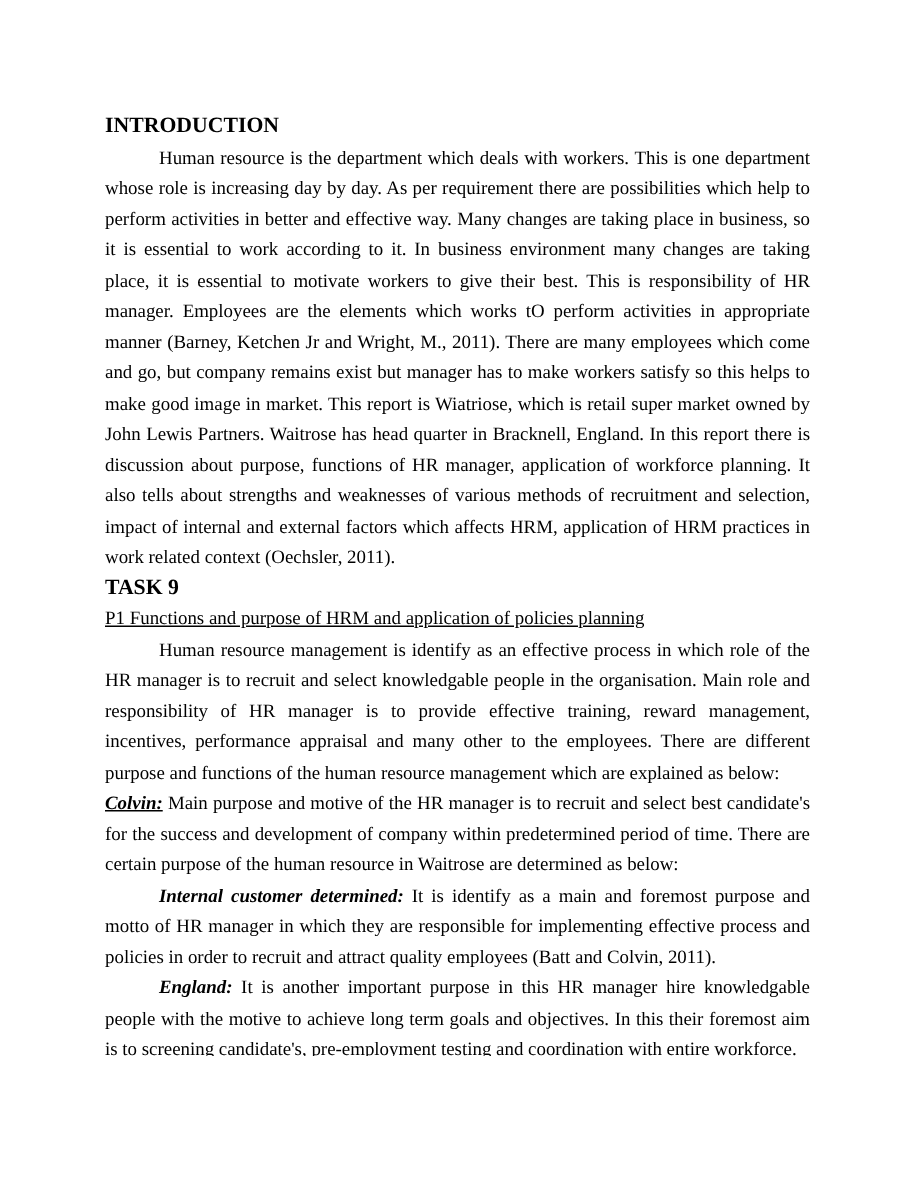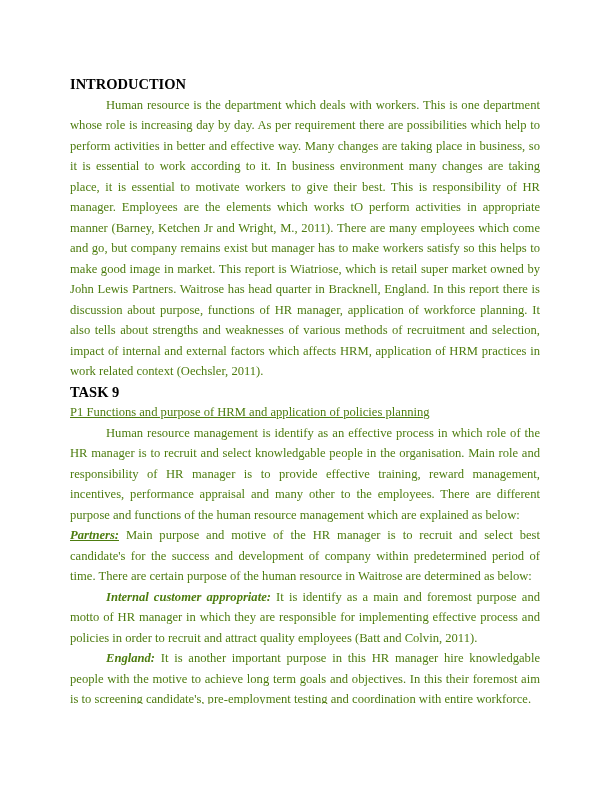--- a/index.html
+++ b/index.html
@@ -30,21 +30,21 @@
     margin: 0;
     padding: 0;
     color: #000000;
   }
   p {
     font-size: 12.6px;
     line-height: 20.5px;
     text-align: justify;
     margin: 0;
     padding: 0;
-    color: #4d7c0f;
+    color: #000000;
   }
   p.indent {
     text-indent: 36px;
   }
   .subheading {
     text-decoration: underline;
     text-align: left;
   }
   .lead {
     font-weight: bold;
@@ -72,22 +72,22 @@
     <h1>INTRODUCTION</h1>
 
     <p class="indent">Human resource is the department which deals with workers. This is one department whose role is increasing day by day. As per requirement there are possibilities which help to perform activities in better and effective way. Many changes are taking place in business, so it is essential to work according to it. In business environment many changes are taking place, it is essential to motivate workers to give their best. This is responsibility of HR manager. Employees are the elements which works tO perform activities in appropriate manner (Barney, Ketchen Jr and Wright, M., 2011). There are many employees which come and go, but company remains exist but manager has to make workers satisfy so this helps to make good image in market. This report is Wiatriose, which is retail super market owned by John Lewis Partners. Waitrose has head quarter in Bracknell, England. In this report there is discussion about purpose, functions of HR manager, application of workforce planning. It also tells about strengths and weaknesses of various methods of recruitment and selection, impact of internal and external factors which affects HRM, application of HRM practices in work related context (Oechsler, 2011).</p>
 
     <h1>TASK 9</h1>
 
     <p class="subheading">P1 Functions and purpose of HRM and application of policies planning</p>
 
     <p class="indent">Human resource management is identify as an effective process in which role of the HR manager is to recruit and select knowledgable people in the organisation. Main role and responsibility of HR manager is to provide effective training, reward management, incentives, performance appraisal and many other to the employees. There are different purpose and functions of the human resource management which are explained as below:</p>
 
-    <p><span class="lead underline">Partners:</span><span> Main purpose and motive of the HR manager is to recruit and select best candidate's for the success and development of company within predetermined period of time. There are certain purpose of the human resource in Waitrose are determined as below:</span></p>
+    <p><span class="lead underline">Colvin:</span><span> Main purpose and motive of the HR manager is to recruit and select best candidate's for the success and development of company within predetermined period of time. There are certain purpose of the human resource in Waitrose are determined as below:</span></p>
 
-    <p class="indent"><span class="lead">Internal customer appropriate:</span><span> It is identify as a main and foremost purpose and motto of HR manager in which they are responsible for implementing effective process and policies in order to recruit and attract quality employees (Batt and Colvin, 2011).</span></p>
+    <p class="indent"><span class="lead">Internal customer determined:</span><span> It is identify as a main and foremost purpose and motto of HR manager in which they are responsible for implementing effective process and policies in order to recruit and attract quality employees (Batt and Colvin, 2011).</span></p>
 
     <p class="indent"><span class="lead">England:</span><span> It is another important purpose in this HR manager hire knowledgable people with the motive to achieve long term goals and objectives. In this their foremost aim is to screening candidate's, pre-employment testing and coordination with entire workforce.</span></p>
 
   </div>
 
   <div class="page-number">1</div>
 </div>
 
 </body></html>

